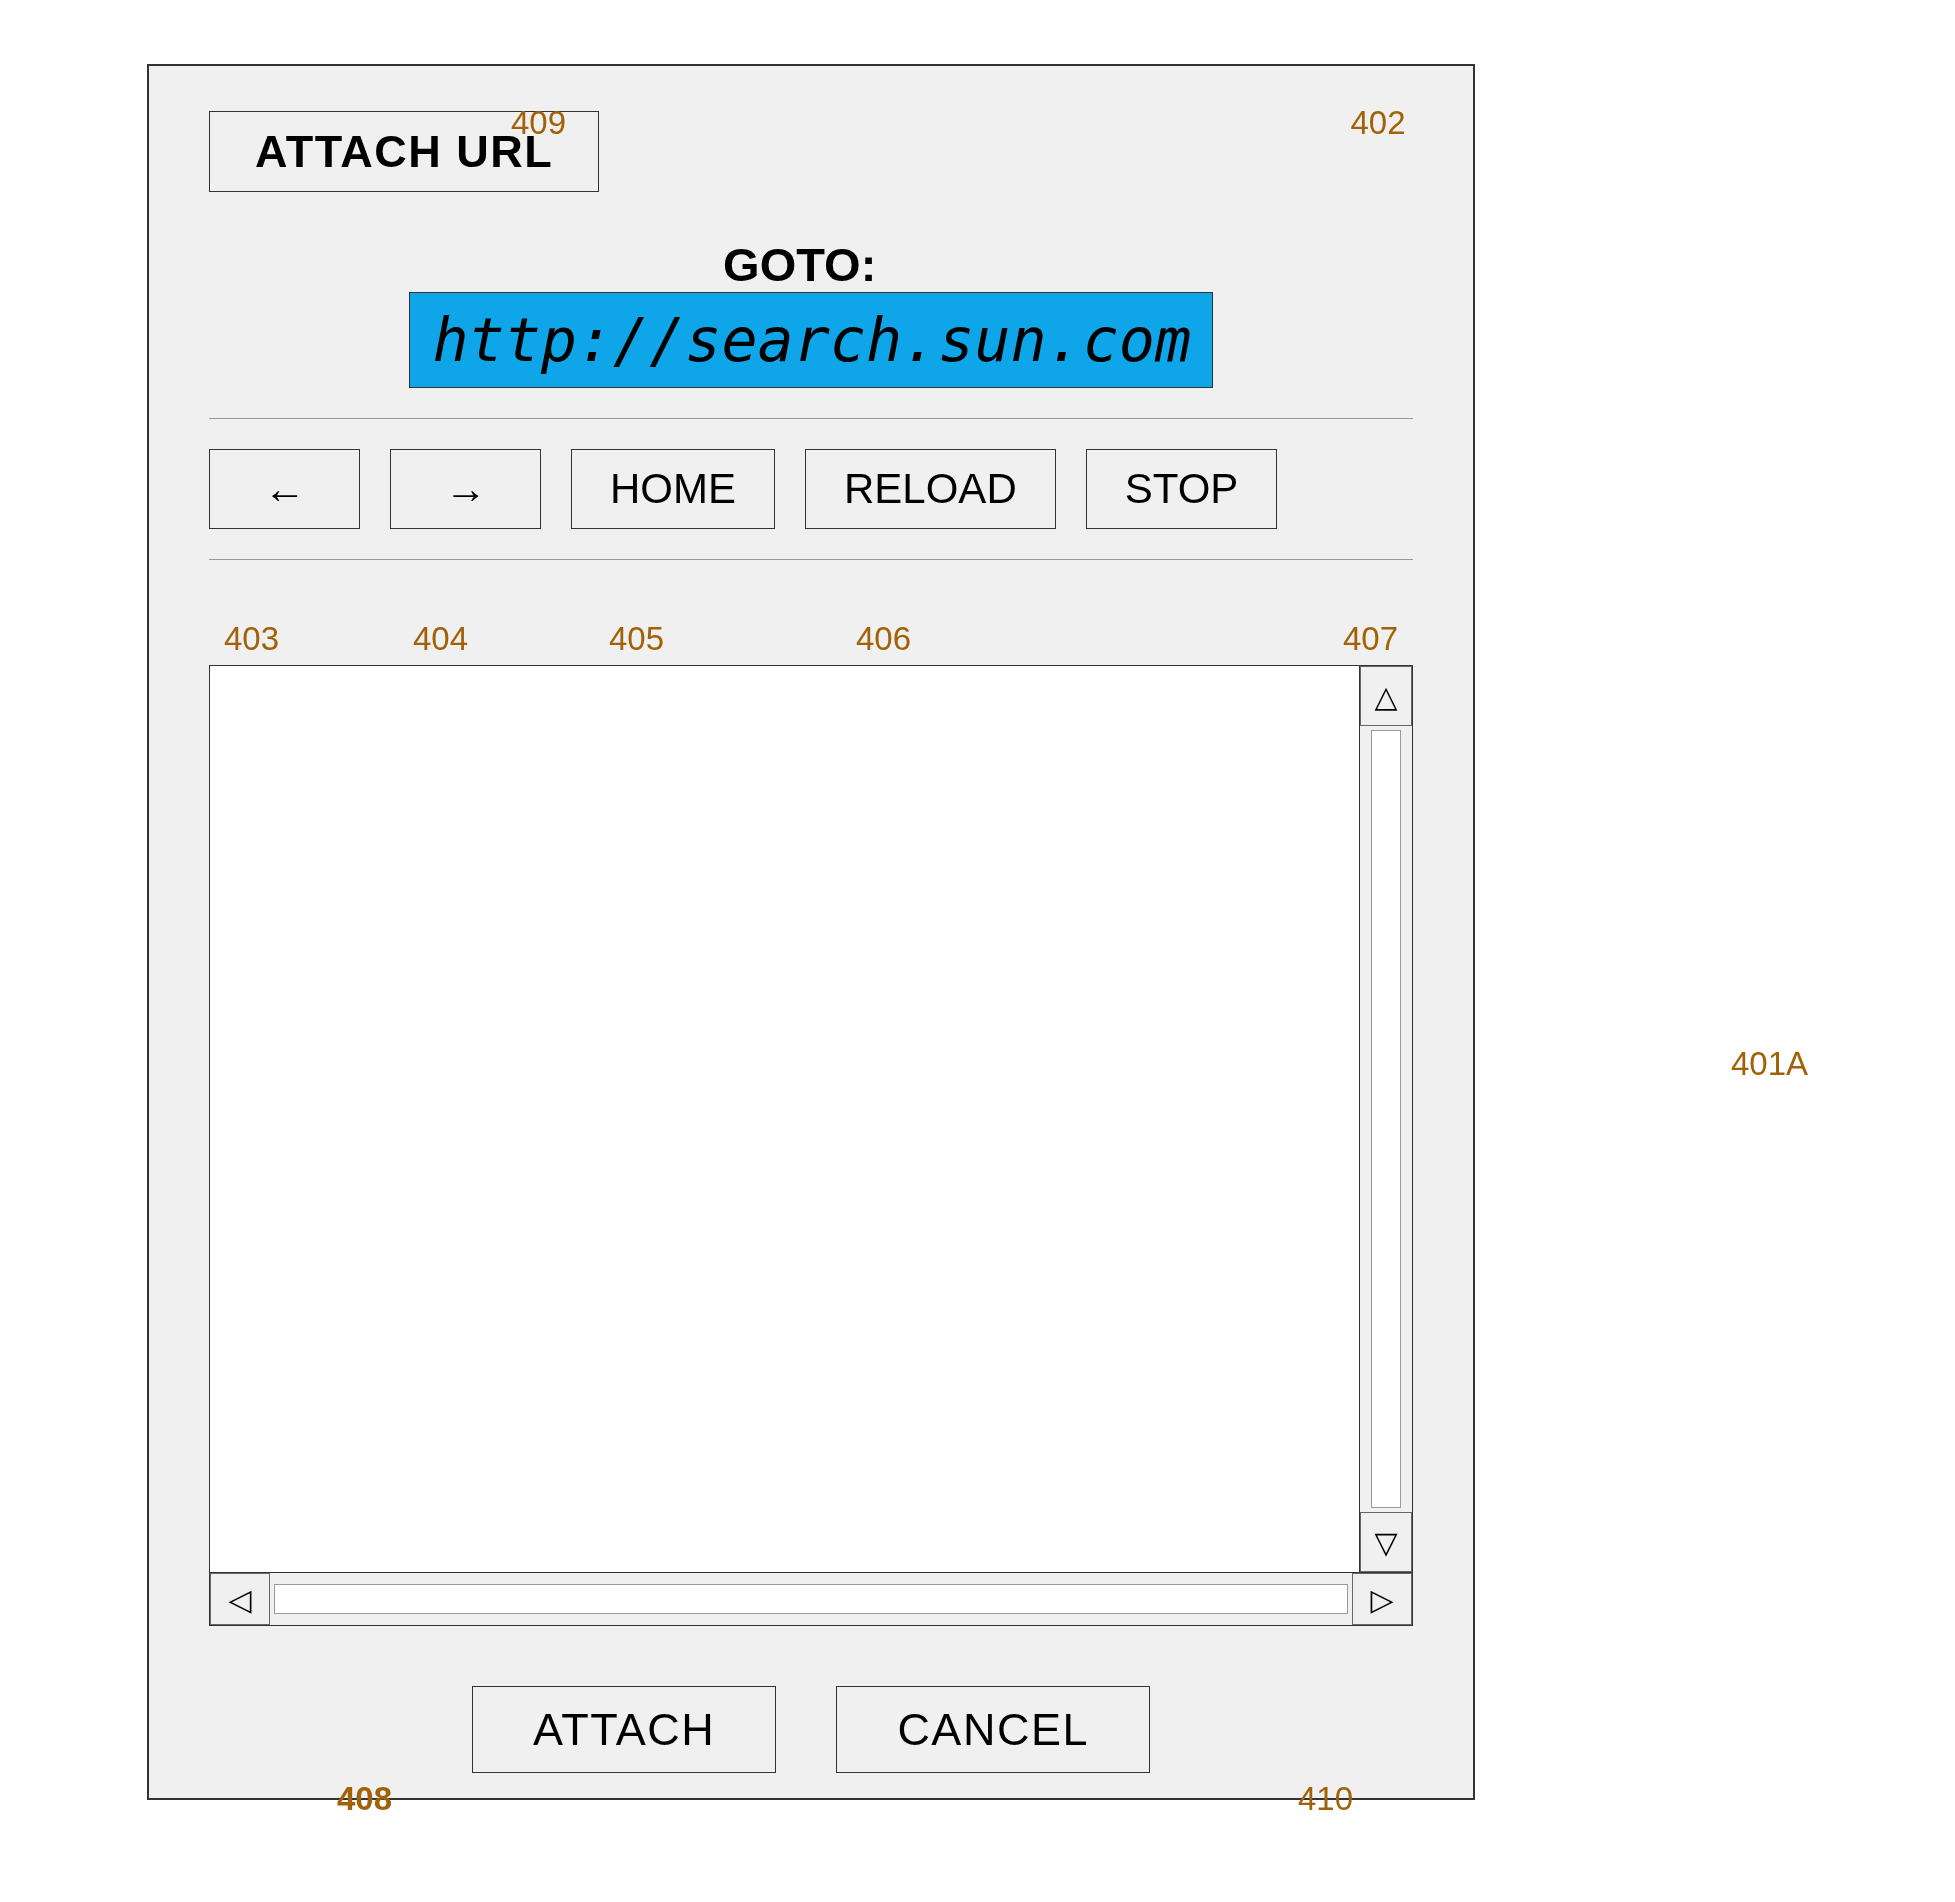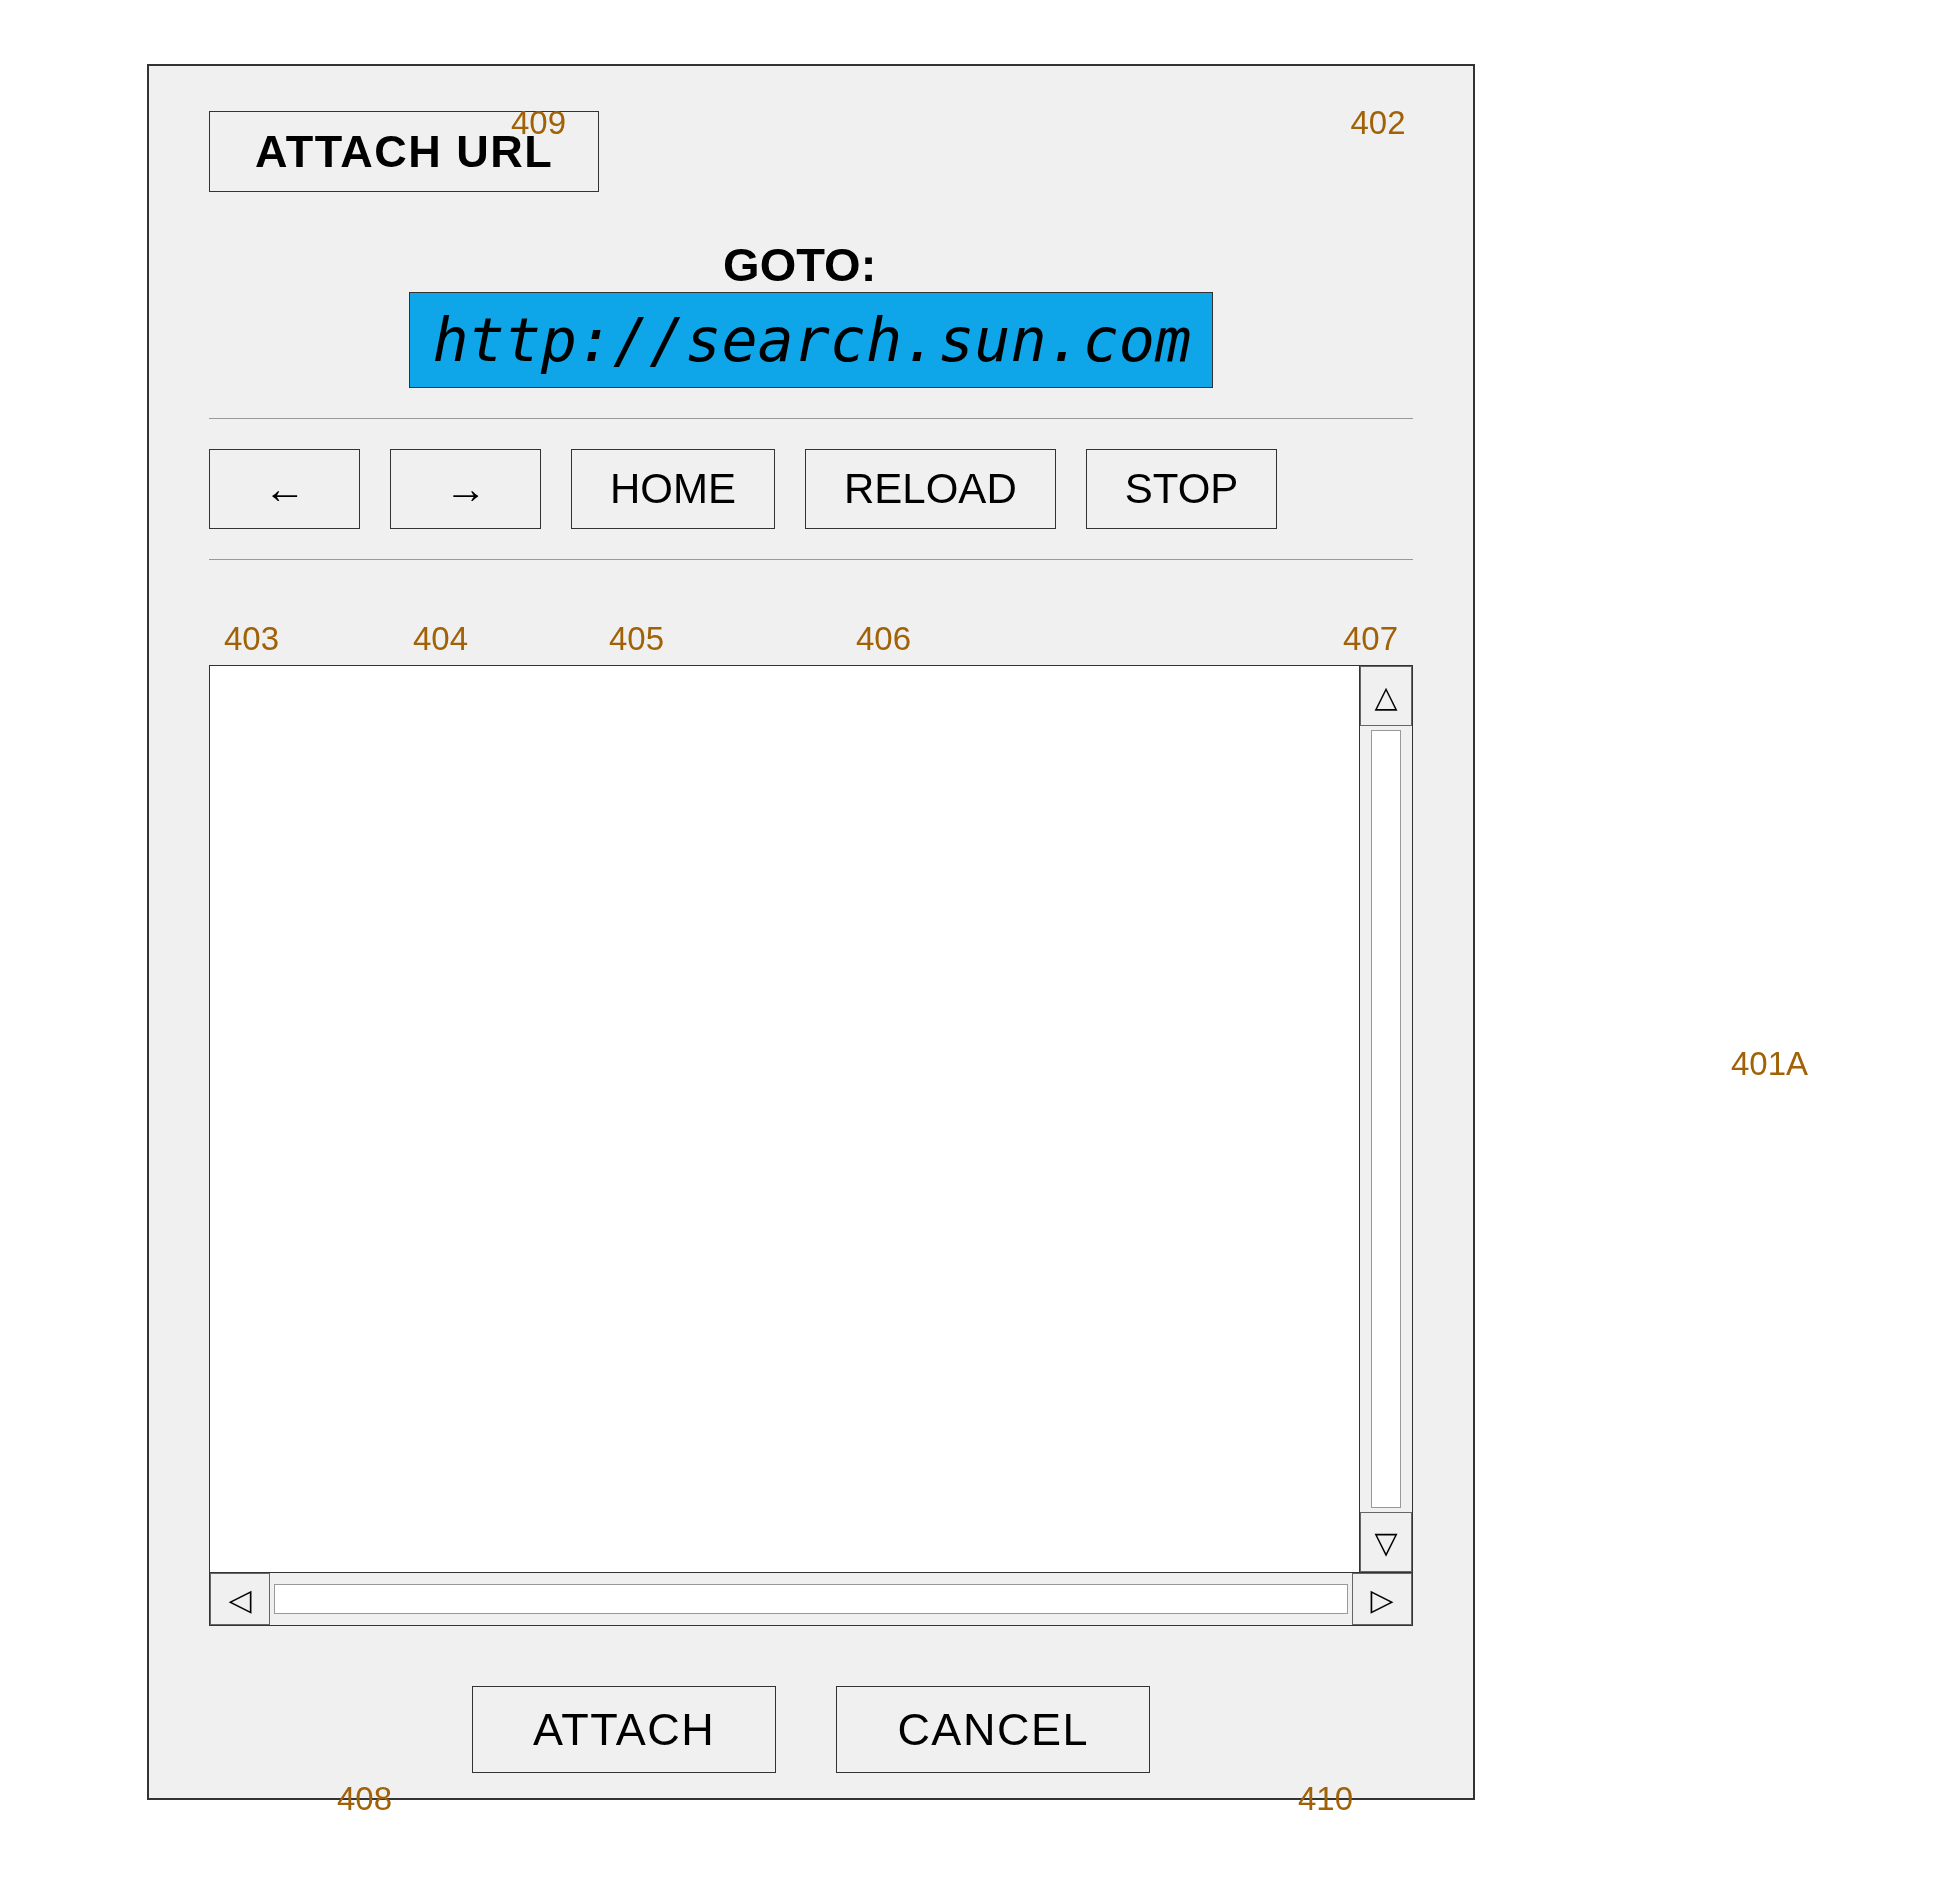--- a/index.html
+++ b/index.html
@@ -277,19 +277,19 @@
           <div class="scroll-track-h"></div>
           <div class="scroll-arrow-h">▷</div>
         </div>
       </div>
     </div>
 
     <div class="action-section">
       <button class="action-btn">ATTACH</button>
       <button class="action-btn">CANCEL</button>
 
-      <div class="annotation" style="position:absolute; bottom:-45px; left:128px;">408</div>
+      <div class="annotation" style="position:absolute; bottom:-45px; left:128px;font-weight:bold;">408</div>
       <div class="annotation" style="position:absolute; bottom:-45px; right:60px;">410</div>
     </div>
 
   </div>
 </div>
 
 
 </body></html>

